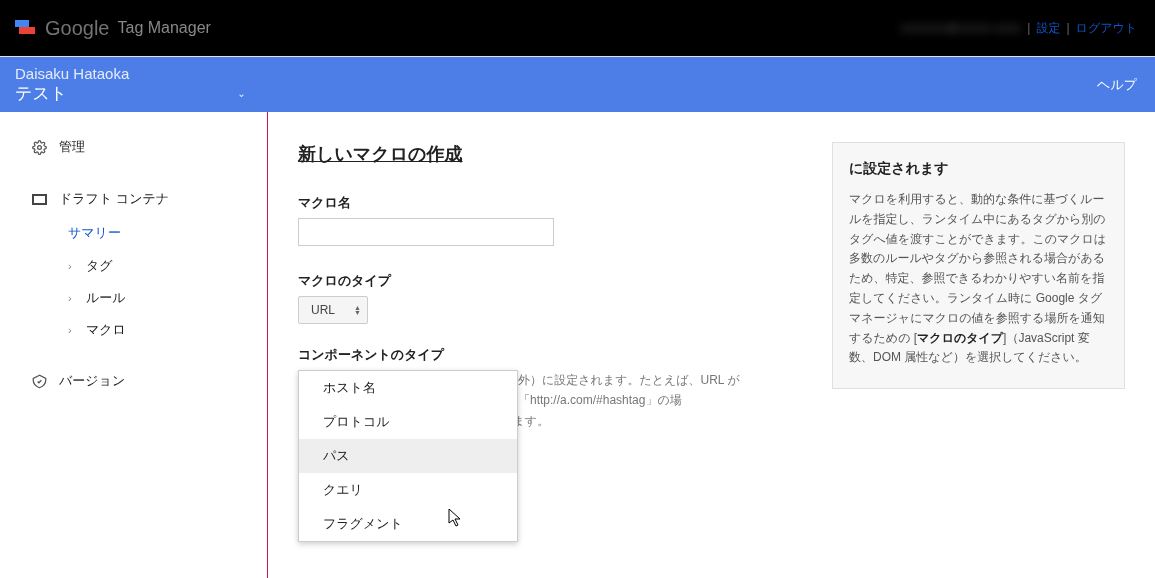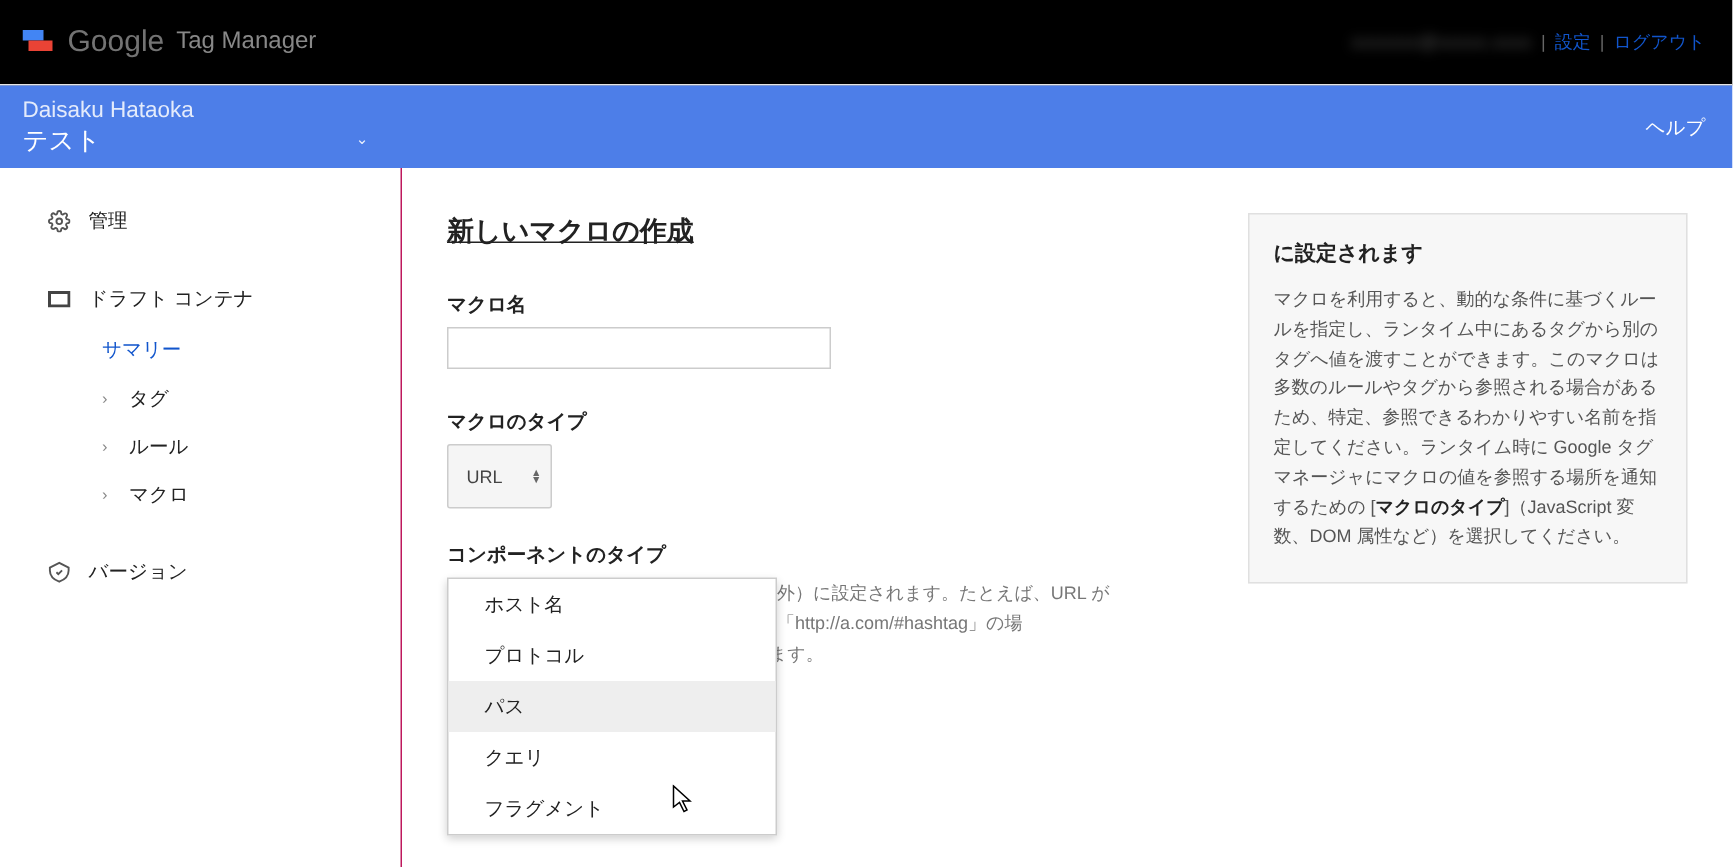--- a/index.html
+++ b/index.html
@@ -77,21 +77,21 @@
   .two-col { display:flex; gap:30px; align-items:flex-start; }
   .form-area { flex:1; max-width:560px; position:relative; }
   h1.page-title { font-size:18px; font-weight:700; margin-bottom:28px;text-decoration:underline; }
   .form-label { font-size:13px; font-weight:700; margin-bottom:6px; }
   .text-input {
     width:256px; height:28px; border:1px solid #ccc; padding:3px 6px; font-size:13px;
   }
   .field { margin-bottom: 26px; }
   .select-btn {
     border:1px solid #ccc; background:#f5f5f5;
-    height:43px; min-width:70px; padding:0 24px 0 12px;
+    height:28px; min-width:70px; padding:0 24px 0 12px;
     font-size:12px; color:#444; position:relative;
     display:inline-flex; align-items:center; cursor:pointer;
     border-radius:2px;
   }
   .select-btn .updown {
     position:absolute; right:6px; top:50%; transform:translateY(-50%);
     display:flex; flex-direction:column; line-height:5px; font-size:7px; color:#666;
   }
   .section-label { font-size:13px; font-weight:700; margin-bottom:6px; }
   .dropdown {

